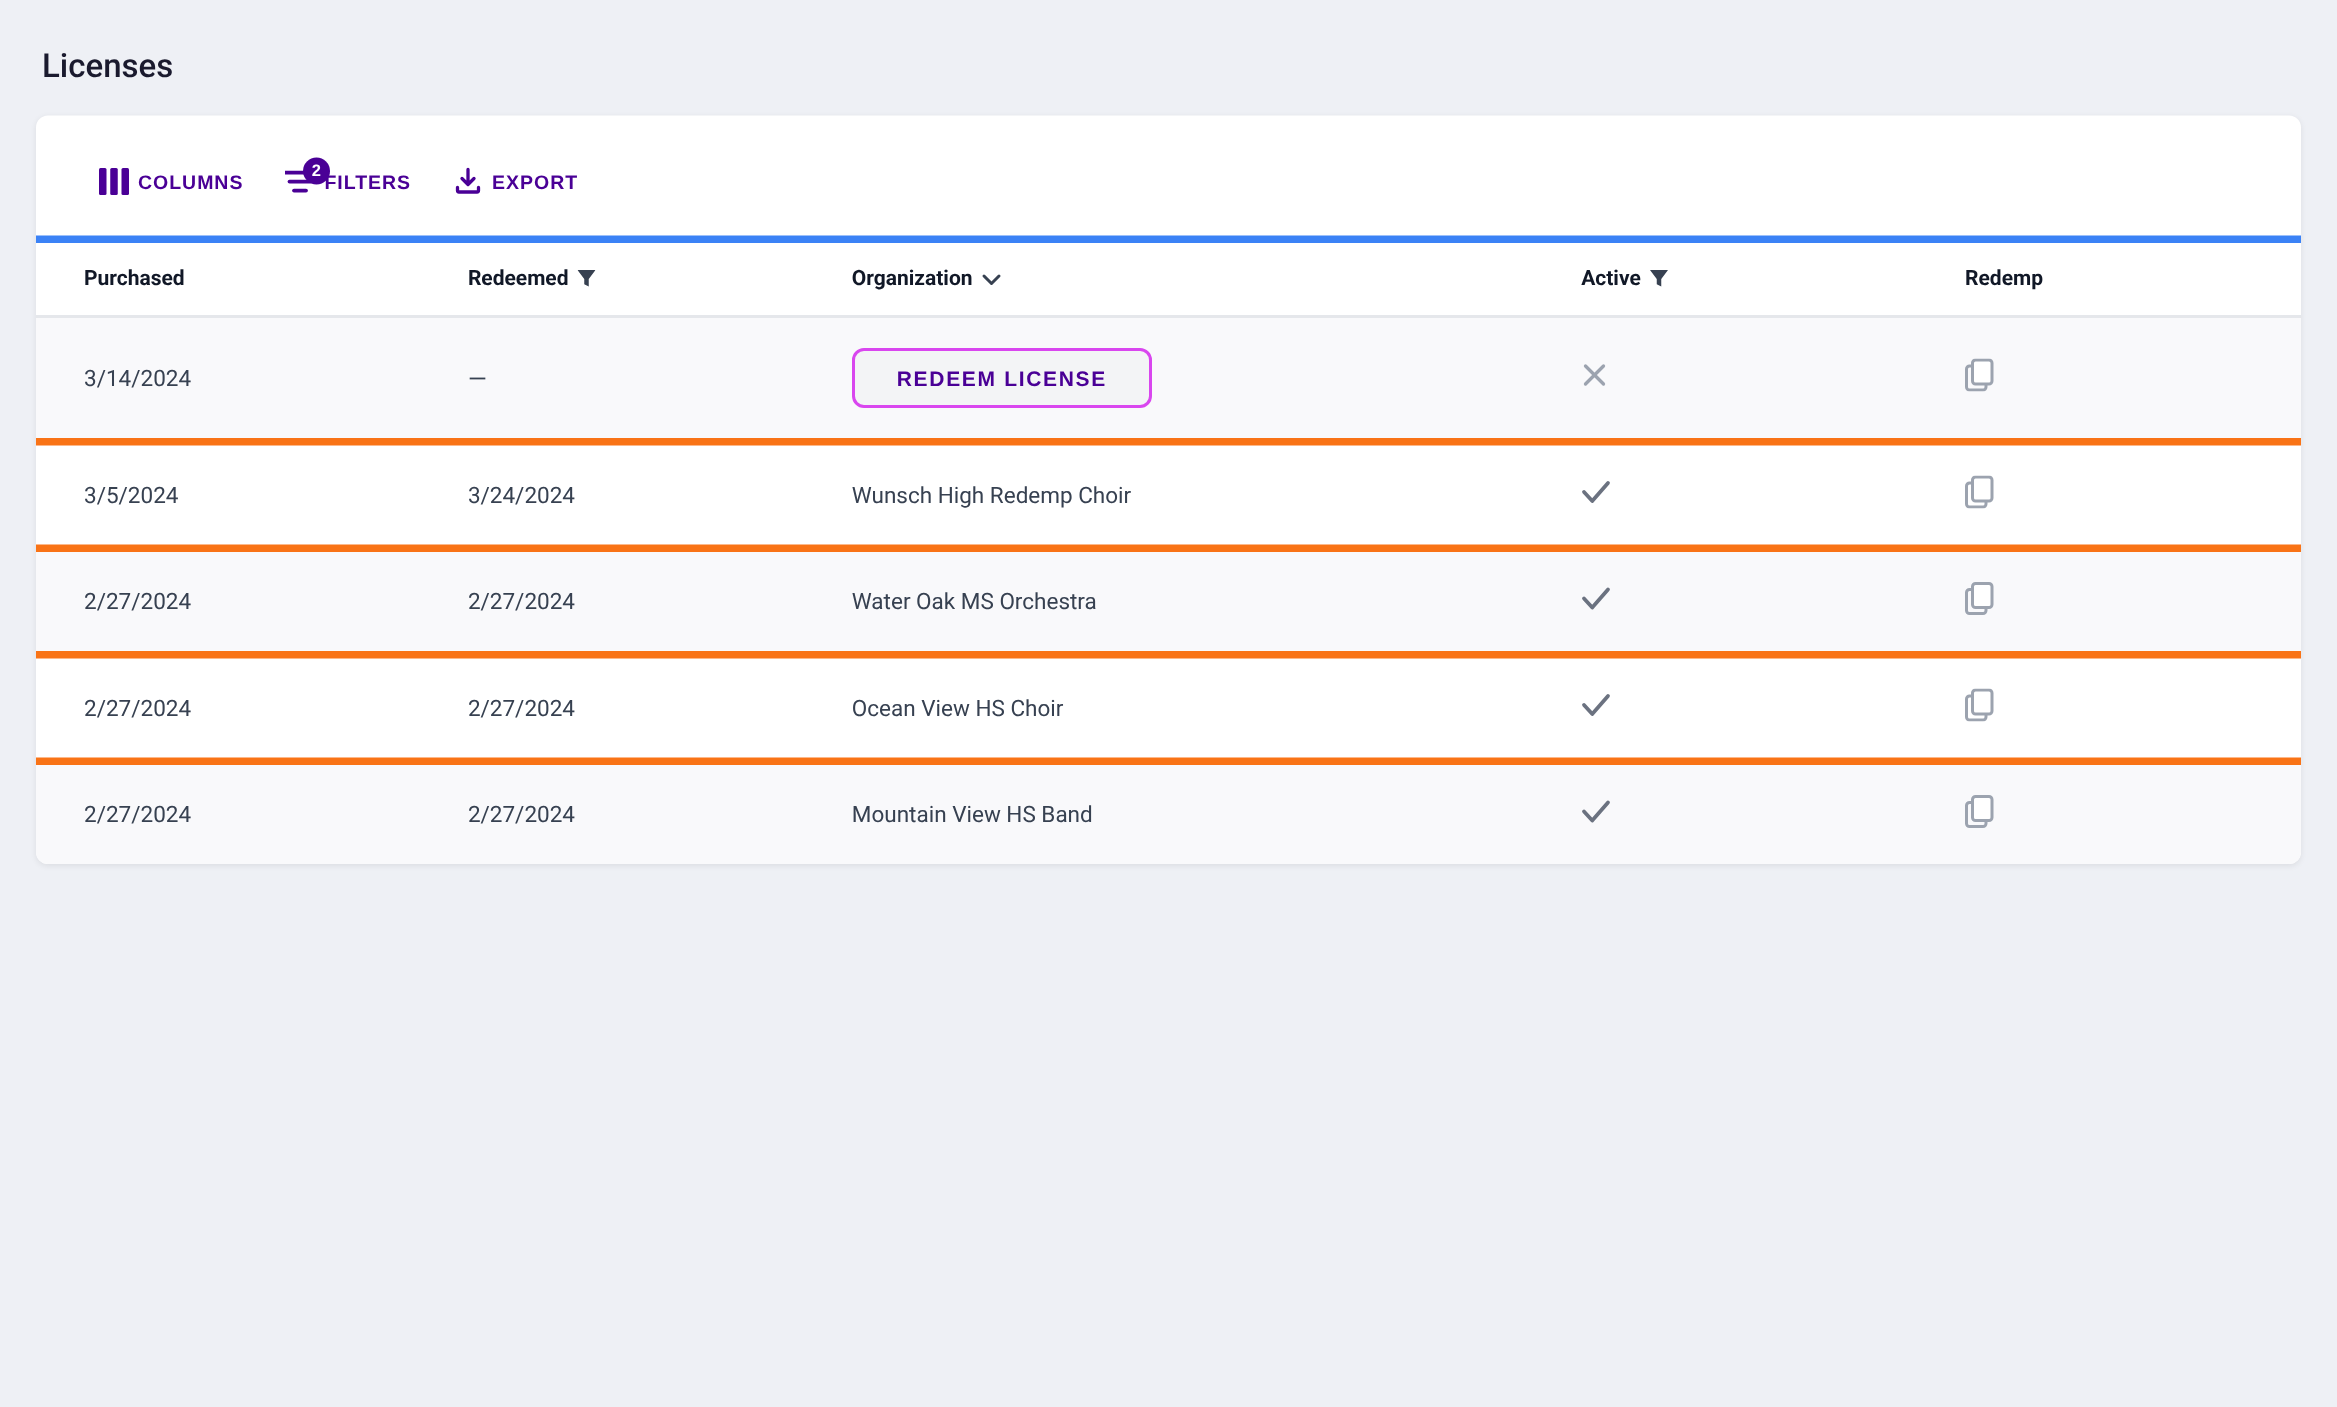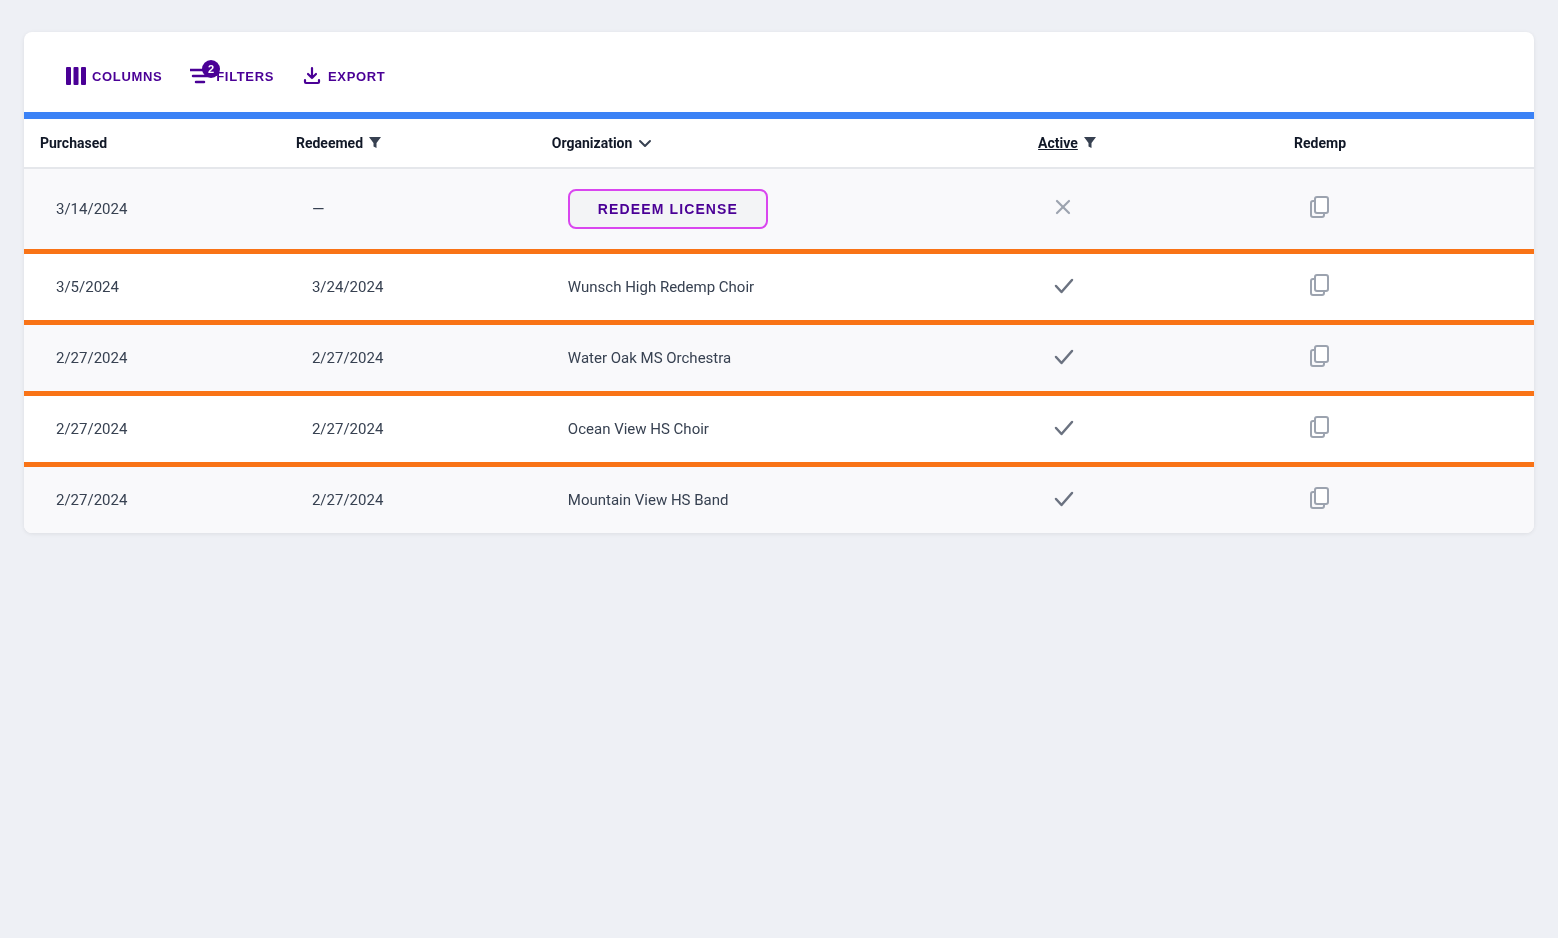--- a/index.html
+++ b/index.html
@@ -22,21 +22,21 @@
       background: #fff;
       border-radius: 8px;
       box-shadow: 0 1px 4px rgba(0,0,0,0.08);
       overflow: hidden;
     }
     .toolbar {
       display: flex;
       align-items: center;
       gap: 8px;
       padding: 28px 32px 20px 32px;
-      border-bottom: 7px solid #3b82f6;
+      border-bottom: 5px solid #3b82f6;
     }
     .toolbar-btn {
       display: flex;
       align-items: center;
       gap: 6px;
       background: none;
       border: none;
       cursor: pointer;
       font-size: 13px;
       font-weight: 700;
@@ -72,29 +72,29 @@
     table {
       width: 100%;
       border-collapse: collapse;
       table-layout: fixed;
     }
     thead tr {
       border-bottom: 2px solid #e5e7eb;
     }
     th {
       text-align: left;
-      padding: 16px 16px;
+      padding: 16px 32px;
       font-size: 14px;
       font-weight: 700;
       color: #111827;
     }
     th.col-purchased { width: 200px; }
     th.col-redeemed { width: 200px; }
     th.col-organization { width: 380px; text-align: center; }
-    th.col-active { width: 200px; text-decoration: underline; }
+    th.col-active { width: 200px; }
     th.col-redemp { width: 200px; }
     .th-inner {
       display: flex;
       align-items: center;
       gap: 6px;
     }
     .filter-icon, .sort-icon {
       display: inline-flex;
       align-items: center;
     }
@@ -148,20 +148,21 @@
     }
     .dash {
       color: #374151;
       font-size: 16px;
     }
   </style>
 </head>
 <body>
 
 <div class="page-wrapper">
+  <div class="page-title">Licenses</div>
   <div class="card">
     <div class="toolbar">
       <button class="toolbar-btn">
         <span class="icon-svg">
           <svg width="20" height="18" viewBox="0 0 20 18" fill="none" xmlns="http://www.w3.org/2000/svg">
             <rect x="0" y="0" width="5" height="18" rx="1" fill="#4a0096"></rect>
             <rect x="7.5" y="0" width="5" height="18" rx="1" fill="#4a0096"></rect>
             <rect x="15" y="0" width="5" height="18" rx="1" fill="#4a0096"></rect>
           </svg>
         </span>

